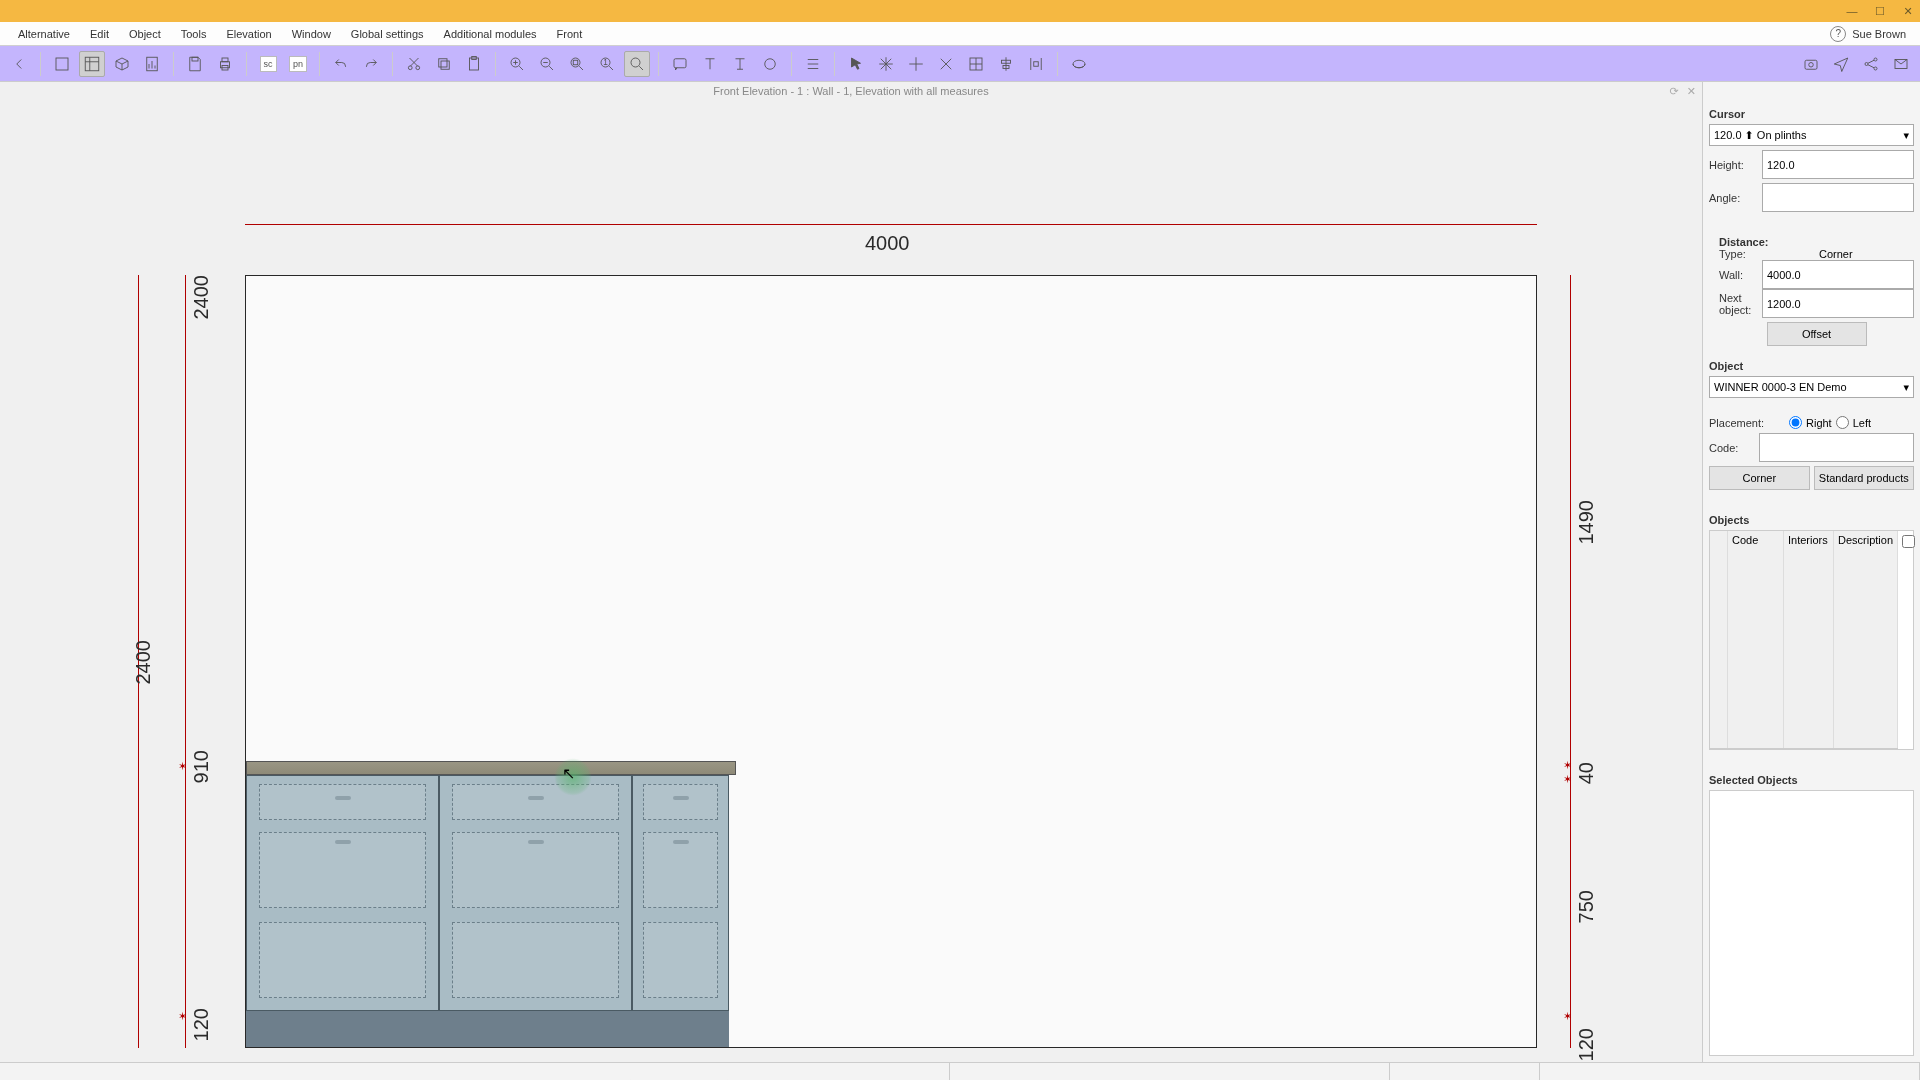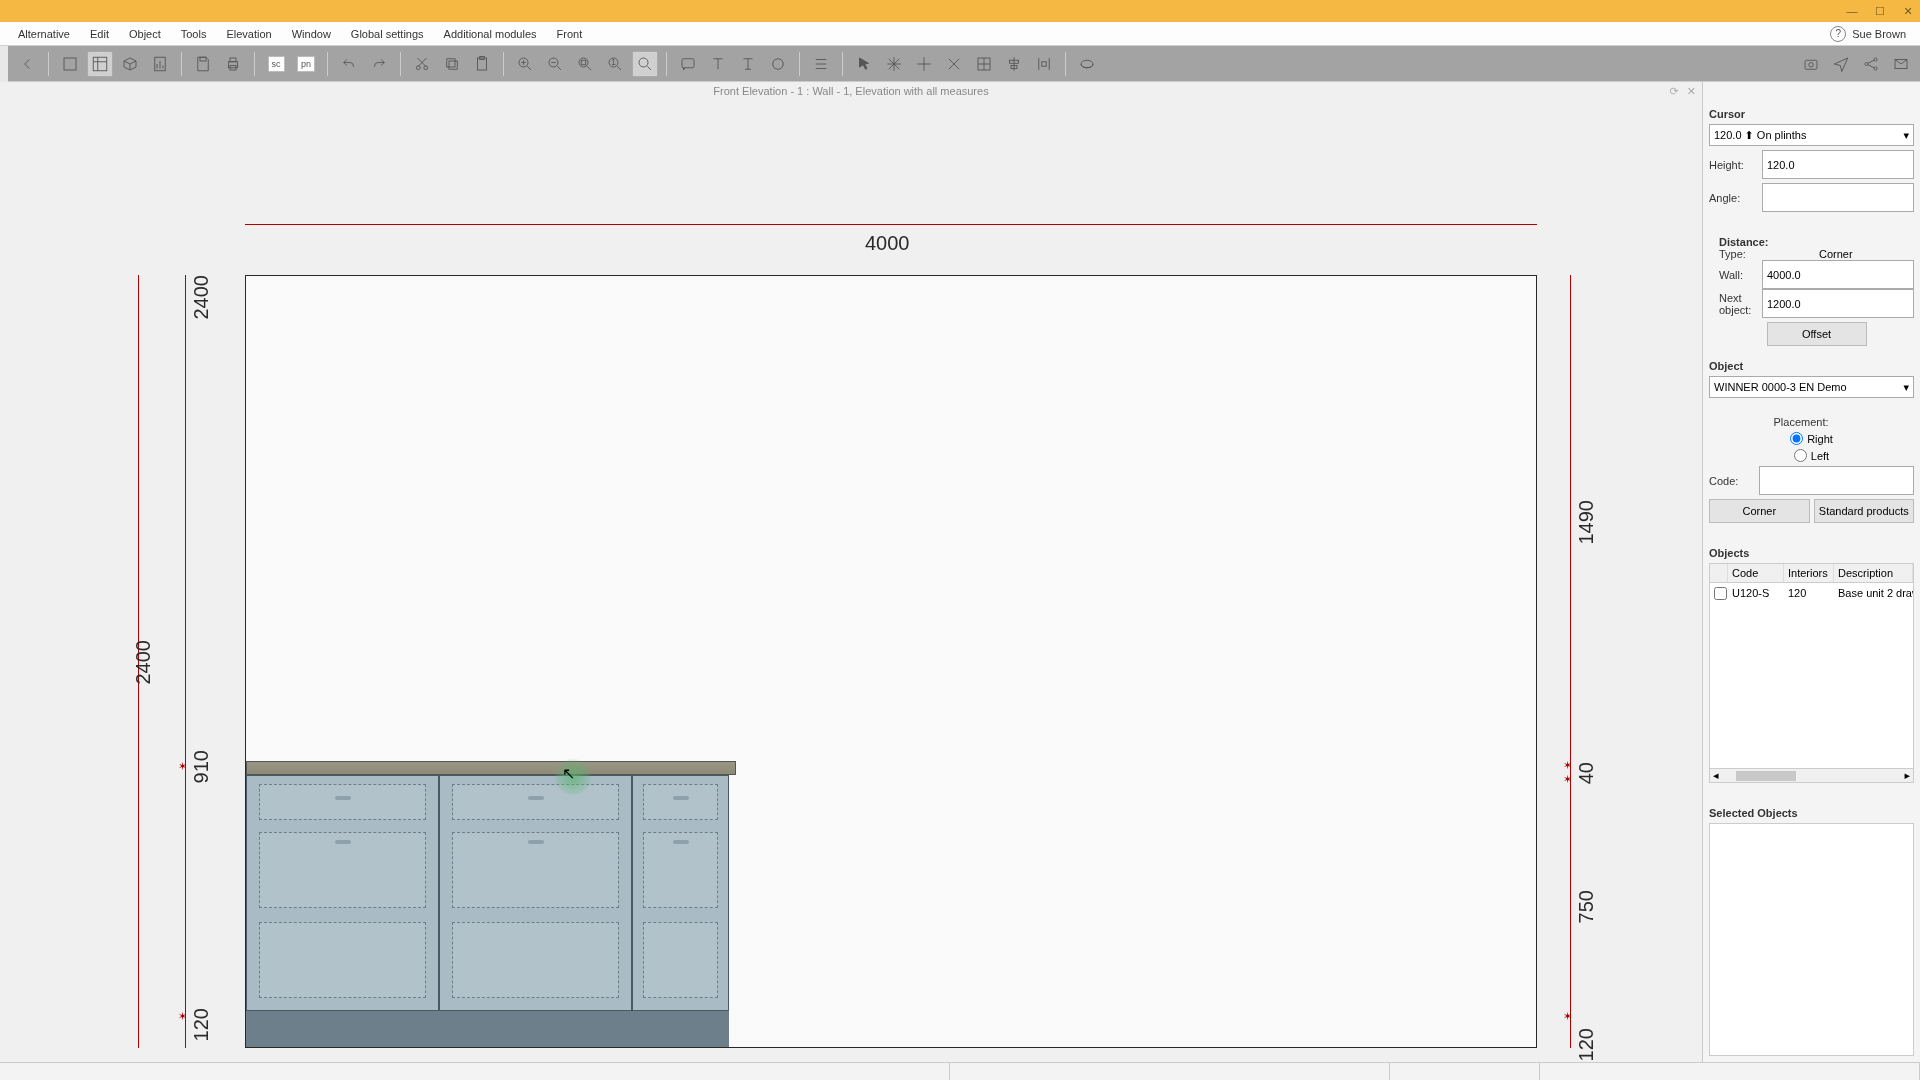--- a/index.html
+++ b/index.html
@@ -11,21 +11,21 @@
 .titlebar .ctl { width: 14px; height: 14px; display: flex; align-items: center; justify-content: center; color: #6b5a2a; cursor: default; }
 
 
 .menubar { height: 24px; background: #fdfdfd; display: flex; align-items: center; padding: 0 8px; border-bottom: 1px solid #d0d0d0; }
 .menubar .item { padding: 0 10px; height: 100%; display: flex; align-items: center; color: #333; }
 .menubar .spacer { flex: 1; }
 .menubar .user { display: flex; align-items: center; gap: 6px; color: #333; padding-right: 6px; }
 .help-circle { width: 16px; height: 16px; border-radius: 50%; border: 1px solid #888; display: flex; align-items: center; justify-content: center; font-size: 10px; color: #555; }
 
 
-.toolbar { height: 36px; background: #a3a3a3; display: flex; align-items: center; padding: 0 6px; gap: 4px; border-bottom: 1px solid #ccc; margin-left: 8px; }
+.toolbar { height: 36px; background: #c4b5fd; display: flex; align-items: center; padding: 0 6px; gap: 4px; border-bottom: 1px solid #ccc; }
 .tbtn { width: 26px; height: 26px; display: flex; align-items: center; justify-content: center; border: 1px solid transparent; border-radius: 2px; color: #444; }
 .tbtn svg { width: 18px; height: 18px; stroke: #555; fill: none; stroke-width: 1.2; }
 .tbtn.active { background: #d0d0d0; border: 1px solid #aaa; }
 .tsep { width: 1px; height: 24px; background: #ccc; margin: 0 4px; }
 .tlabel { font-size: 9px; border: 1px solid #bbb; padding: 2px 3px; background: #fff; color: #555; }
 .toolbar .spacer { flex: 1; }
 
 
 .main { display: flex; height: calc(100% - 22px - 24px - 36px - 18px); }
 .canvas-wrap { flex: 1; background: #f0f0f0; position: relative; }
@@ -57,21 +57,21 @@
 
 
 .panel { width: 218px; background: #f4f4f4; border-left: 1px solid #ccc; padding: 6px 6px; display: flex; flex-direction: column; gap: 4px; }
 .panel .section-title { font-weight: bold; color: #333; margin-top: 20px; }
 .panel .row { display: flex; align-items: center; gap: 4px; }
 .panel .lbl { width: 76px; color: #333; }
 .panel input[type=text] { flex: 1; height: 29px; border: 1px solid #aaa; padding: 0 4px; background: #fff; }
 .panel .select-combo { display: flex; width: 100%; height: 22px; border: 1px solid #aaa; background: #fff; align-items: center; padding: 0 4px; justify-content: space-between; }
 .panel .btn { flex: 1; height: 24px; background: #e4e4e4; border: 1px solid #bbb; display: flex; align-items: center; justify-content: center; }
 .panel .radio { display: flex; align-items: center; gap: 4px; }
-.obj-table { border: 1px solid #ccc; background: #fff; height: 220px; display: flex; flex-direction: column; }
+.obj-table { border: 1px solid #ccc; background: #fff; height: 220px; display: flex; flex-direction: row; }
 .obj-table .hdr { display: flex; background: #f0f0f0; border-bottom: 1px solid #ccc; }
 .obj-table .hdr div { padding: 3px 4px; border-right: 1px solid #ddd; }
 .obj-table .rowline { display: flex; padding: 2px 0; }
 .obj-table .rowline div { padding: 2px 4px; overflow: hidden; white-space: nowrap; }
 .c1 { width: 18px; } .c2 { width: 56px; } .c3 { width: 50px; } .c4 { flex: 1; }
 .obj-table .scroll { display: flex; align-items: center; border-top: 1px solid #ccc; height: 14px; background: #f0f0f0; }
 .obj-table .thumb { width: 60px; height: 10px; background: #c8c8c8; margin-left: 14px; }
 .sel-box { border: 1px solid #ccc; background: #fff; flex: 1; min-height: 140px; }
 
 
@@ -450,21 +450,21 @@
           </div>
       </div>
     </div>
 
     <div class="section-title" style="margin-top:10px;">Object</div>
     <div class="select-combo">
       <span>WINNER 0000-3 EN Demo</span>
       <span>▾</span>
     </div>
 
-    <div class="row" style="margin-top:14px;flex-direction:column;">
+    <div class="row" style="margin-top:14px;">
       <span class="lbl">Placement:</span>
       <label class="radio">
           <input type="radio" checked="" style=""> 
           <span>Right</span>
         </label>
       <label class="radio">
           <input type="radio" style=""> 
           <span>Left</span>
         </label>
     </div>

